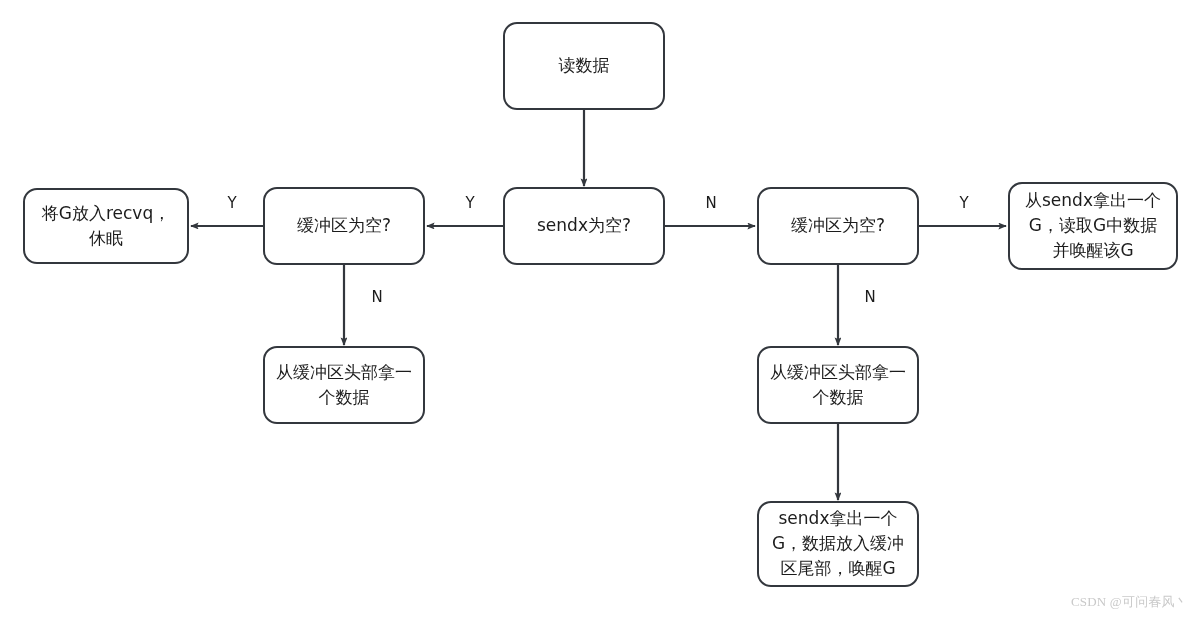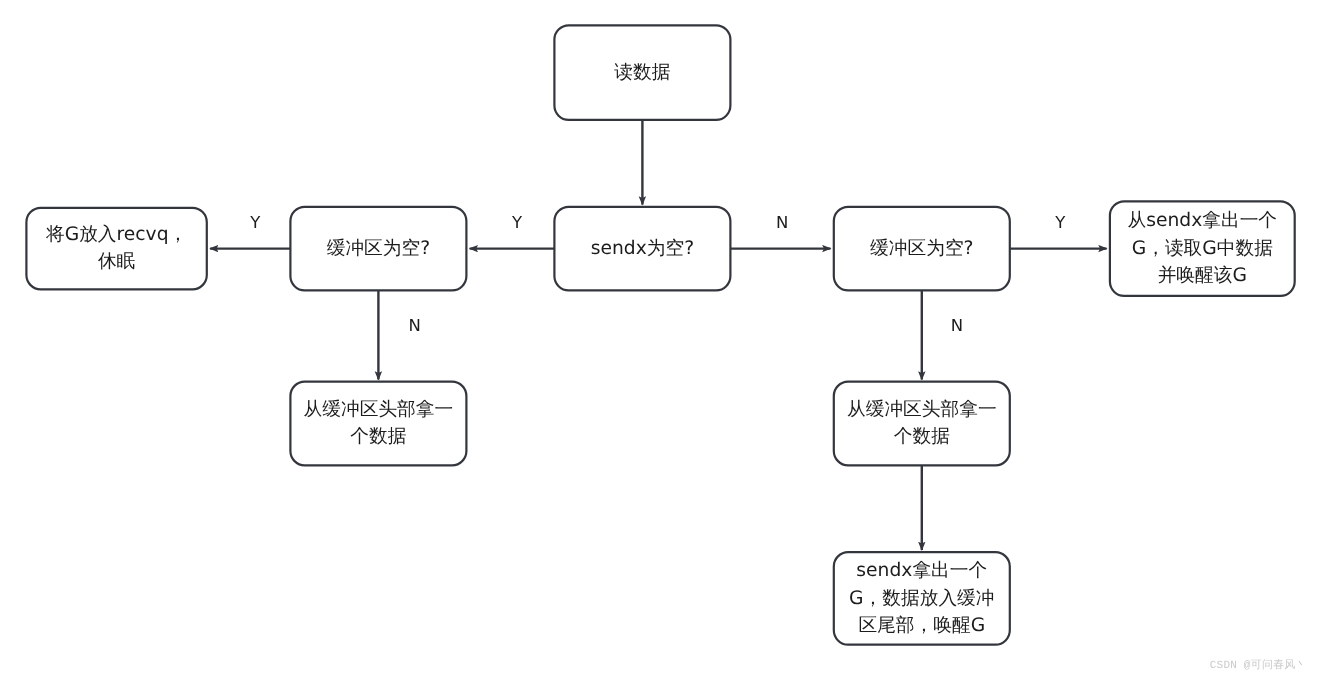--- a/index.html
+++ b/index.html
@@ -40,22 +40,22 @@
     font-family: "DejaVu Sans", "Liberation Sans", sans-serif;
     font-size: 15px;
     fill: #1c1c1c;
     text-anchor: middle;
     dominant-baseline: middle;
   }
   .watermark {
     position: absolute;
     right: 12px;
     bottom: 6px;
-    font-family: Liberation Mono, monospace;
-    font-size: 10px;
+    font-family: Liberation Serif, serif;
+    font-size: 13px;
     color: #c9c9c9;
     letter-spacing: 0.2px;
     user-select: none;
   }
 </style>
 </head>
 <body>
 
 <svg id="flowchart" viewBox="0 0 1200 617">
   <defs>

